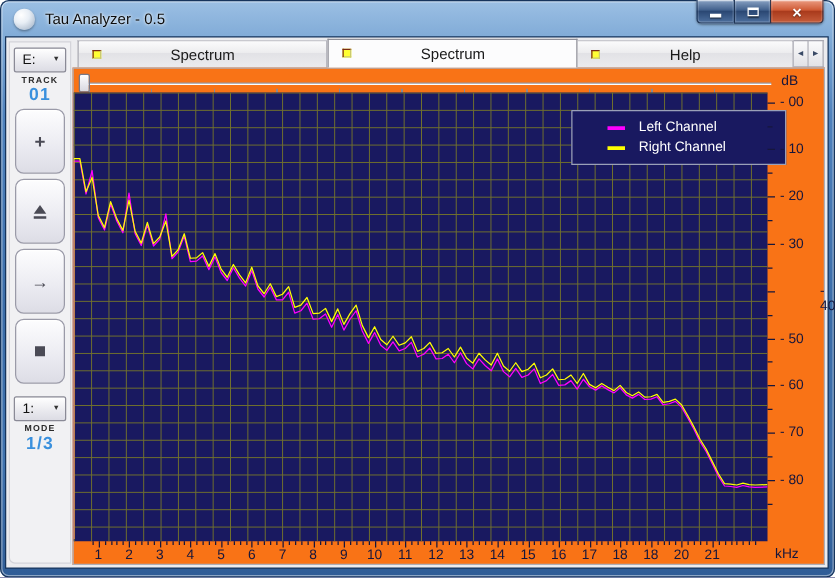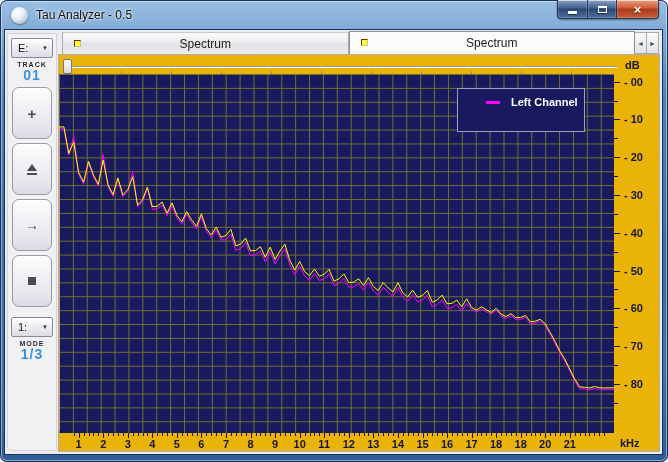--- a/index.html
+++ b/index.html
@@ -63,40 +63,40 @@
     box-shadow:inset 0 1px 0 #fff;}
   .g-plus{font-size:15px;font-weight:bold;line-height:1;}
   .g-eject-tri{width:0;height:0;border-left:5px solid transparent;border-right:5px solid transparent;
     border-bottom:7px solid #4a4a55;}
   .g-eject-bar{width:10px;height:2px;background:#4a4a55;margin-top:2px;}
   .g-next{font-size:14px;font-weight:bold;line-height:1;}
   .g-stop{width:8px;height:8px;background:#4a4a55;}
   .mode-wrap{margin-top:6px;display:flex;flex-direction:column;align-items:center;}
 
   
-  .main-panel{position:absolute;left:53px;top:24px;right:2px;bottom:2px;background:#eab308;
-    border:1px solid #aeaeb8;font-weight:bold;}
+  .main-panel{position:absolute;left:53px;top:24px;right:2px;bottom:2px;background:#f97316;
+    border:1px solid #aeaeb8;}
   
   .slider{position:absolute;left:4px;top:3px;right:42px;height:18px;}
   .slider-groove{position:absolute;left:6px;right:0;top:8px;height:2px;background:#9a9aa2;
     border-bottom:1px solid #ffffff;}
   .slider-thumb{position:absolute;left:0;top:1px;width:9px;height:15px;border:1px solid #777786;border-radius:2px;
     background:linear-gradient(180deg,#fdfdfe,#d8d8e0);}
   .slider-ticks{position:absolute;left:8px;right:2px;top:13px;height:4px;
     background:repeating-linear-gradient(90deg,#8a8a92 0 1px,transparent 1px 50px);}
   .unit-db{position:absolute;left:566px;top:4px;font-size:11px;color:#16163c;}
   .unit-khz{position:absolute;left:561px;top:382px;font-size:11px;color:#16163c;}
 
   
   .plot{position:absolute;left:0px;top:19px;width:555px;height:359px;background-color:#191960;
     background-image:linear-gradient(#70702c 1px,transparent 1px),
                      linear-gradient(90deg,#70702c 1px,transparent 1px);
     background-size:13.9px 13.9px;}
   .plot svg{position:absolute;left:0;top:0;}
-  .legend{position:absolute;left:398px;top:14px;width:128px;height:44px;background:#191960;
+  .legend{position:absolute;left:398px;top:14px;width:172px;height:44px;background:#191960;
     border:1px solid #9aa0b8;padding:5px 0 0 28px;}
   .legend-row{display:flex;align-items:center;height:16px;}
   .legend-swatch{width:14px;height:3px;margin-right:11px;}
   .legend-label{font-size:11px;color:#ffffff;}
 
   
   .y-axis{position:absolute;left:555px;top:19px;width:48px;height:359px;}
   .ytick{position:absolute;left:0;height:1px;background:#16163c;}
   .ytick.major{width:6px;}
   .ytick.minor{width:4px;}
@@ -131,20 +131,24 @@
 
     <div class="tabs-row">
       <div class="tab">
         <span class="tab-led"></span>
         <span>Spectrum</span>
       </div>
       <div class="tab active">
         <span class="tab-led"></span>
         <span>Spectrum</span>
       </div>
+      <div class="tab">
+        <span class="tab-led"></span>
+        <span>Help</span>
+      </div>
       <div class="tab-scroll">
           <span>◄</span>
         </div>
       <div class="tab-scroll">
           <span>►</span>
         </div>
     </div>
 
     <div class="sidebar">
       <div class="combo">
@@ -188,34 +192,38 @@
       <div class="plot">
         <svg id="chart-svg" width="555" height="359" viewBox="0 0 555 359">
             <polyline points="0.0,357.1 0.0,54.8 4.9,54.8 9.8,81.2 14.7,62.4 19.6,100.1 24.6,110.0 29.5,89.2 34.4,102.8 39.3,112.2 44.2,80.5 49.1,113.0 54.0,122.4 58.9,105.8 63.8,122.8 68.8,117.5 73.7,97.1 78.6,133.0 83.5,127.7 88.4,114.9 93.3,135.3 98.2,134.9 103.1,130.8 108.1,141.7 113.0,131.5 117.9,144.0 122.8,150.4 127.7,140.2 132.6,148.5 137.5,154.9 142.4,142.5 147.3,157.2 152.3,163.6 157.2,155.7 162.1,165.9 167.0,165.9 171.9,159.8 176.8,176.5 181.7,174.6 186.6,168.5 191.5,181.4 196.5,181.0 201.4,177.2 206.3,187.8 211.2,177.6 216.1,190.1 221.0,181.4 225.9,174.6 230.8,190.8 235.8,200.7 240.7,192.0 245.6,202.2 250.5,206.3 255.4,199.5 260.3,206.7 265.2,204.8 270.1,199.9 275.0,211.6 280.0,209.4 284.9,204.4 289.8,213.1 294.7,212.8 299.6,209.4 304.5,216.2 309.4,208.2 314.3,216.9 319.2,221.1 324.2,213.1 329.1,218.4 334.0,222.6 338.9,213.1 343.8,223.3 348.7,227.5 353.6,220.7 358.5,227.9 363.5,226.0 368.4,221.1 373.3,232.8 378.2,230.5 383.1,225.6 388.0,234.3 392.9,233.9 397.8,230.5 402.7,237.3 407.7,229.4 412.6,235.4 417.5,238.1 422.4,234.7 427.3,237.7 432.2,240.3 437.1,236.2 442.0,241.9 446.9,244.5 451.9,241.5 456.8,245.6 461.7,245.3 466.6,243.4 471.5,249.8 476.4,249.0 481.3,247.1 486.2,251.7 491.2,260.4 496.1,269.4 501.0,279.3 505.9,287.2 510.8,297.0 515.7,306.9 520.6,314.8 525.5,315.2 530.4,315.9 535.4,314.4 540.3,315.5 545.2,315.9 555.0,315.5" fill="none" stroke="#ff00ff" stroke-width="1" stroke-linejoin="round"></polyline>
             <polyline points="0.0,357.1 0.0,52.9 4.9,52.9 9.8,79.4 14.7,68.0 19.6,98.3 24.6,108.1 29.5,87.3 34.4,100.9 39.3,110.3 44.2,86.2 49.1,111.1 54.0,120.5 58.9,103.9 63.8,120.9 68.8,115.6 73.7,102.8 78.6,131.1 83.5,125.8 88.4,113.0 93.3,132.6 98.2,132.3 103.1,128.1 108.1,139.1 113.0,128.9 117.9,141.3 122.8,147.8 127.7,137.6 132.6,145.9 137.5,152.3 142.4,139.8 147.3,154.6 152.3,161.0 157.2,153.0 162.1,163.3 167.0,161.4 171.9,155.3 176.8,171.9 181.7,170.1 186.6,164.0 191.5,176.9 196.5,176.5 201.4,172.7 206.3,183.3 211.2,173.1 216.1,185.5 221.0,176.9 225.9,170.1 230.8,186.3 235.8,196.1 240.7,187.4 245.6,197.6 250.5,201.8 255.4,195.0 260.3,202.2 265.2,200.3 270.1,195.4 275.0,207.1 280.0,204.8 284.9,199.9 289.8,208.6 294.7,208.2 299.6,204.8 304.5,211.6 309.4,203.7 314.3,212.4 319.2,216.5 324.2,208.6 329.1,213.9 334.0,218.0 338.9,208.6 343.8,218.8 348.7,223.0 353.6,216.2 358.5,223.3 363.5,221.4 368.4,216.5 373.3,228.2 378.2,226.0 383.1,221.1 388.0,229.8 392.9,229.4 397.8,226.0 402.7,232.8 407.7,224.8 412.6,233.5 417.5,236.2 422.4,232.8 427.3,235.8 432.2,238.5 437.1,234.3 442.0,240.0 446.9,242.6 451.9,239.6 456.8,243.7 461.7,243.4 466.6,241.5 471.5,247.9 476.4,247.1 481.3,245.3 486.2,249.8 491.2,258.5 496.1,267.5 501.0,277.4 505.9,285.3 510.8,295.1 515.7,305.0 520.6,312.9 525.5,313.3 530.4,314.0 535.4,312.5 540.3,313.7 545.2,314.0 555.0,313.7" fill="none" stroke="#ffff00" stroke-width="1" stroke-linejoin="round"></polyline>
           </svg>
         <div class="legend">
           <div class="legend-row">
             <span class="legend-swatch" style="background: rgb(255, 0, 255);"></span>
             <span class="legend-label">Left Channel</span>
           </div>
+          <div class="legend-row">
+            <span class="legend-swatch" style="background: rgb(255, 255, 0);"></span>
+            <span class="legend-label">Right Channel</span>
+          </div>
         </div>
       </div>
 
       <div class="y-axis" id="y-axis">
           <div class="ytick major" style="top: 7.6px;"></div>
           <div class="ylabel" style="top: 7.6px;">- 00</div>
           <div class="ytick major" style="top: 45.3px;"></div>
           <div class="ylabel" style="top: 45.3px;">- 10</div>
           <div class="ytick major" style="top: 83.1px;"></div>
           <div class="ylabel" style="top: 83.1px;">- 20</div>
           <div class="ytick major" style="top: 120.9px;"></div>
           <div class="ylabel" style="top: 120.9px;">- 30</div>
           <div class="ytick major" style="top: 158.7px;"></div>
-          <div class="ylabel" style="top: 158.7px;">- 40</div>
+          <div class="ylabel" style="top: 158.7px; margin-left: 32px;">- 40</div>
           <div class="ytick major" style="top: 196.5px;"></div>
           <div class="ylabel" style="top: 196.5px;">- 50</div>
           <div class="ytick major" style="top: 234.3px;"></div>
           <div class="ylabel" style="top: 234.3px;">- 60</div>
           <div class="ytick major" style="top: 272.1px;"></div>
           <div class="ylabel" style="top: 272.1px;">- 70</div>
           <div class="ytick major" style="top: 309.9px;"></div>
           <div class="ylabel" style="top: 309.9px;">- 80</div>
           <div class="ytick minor" style="top: 26.5px;"></div>
           <div class="ytick minor" style="top: 64.2px;"></div>

